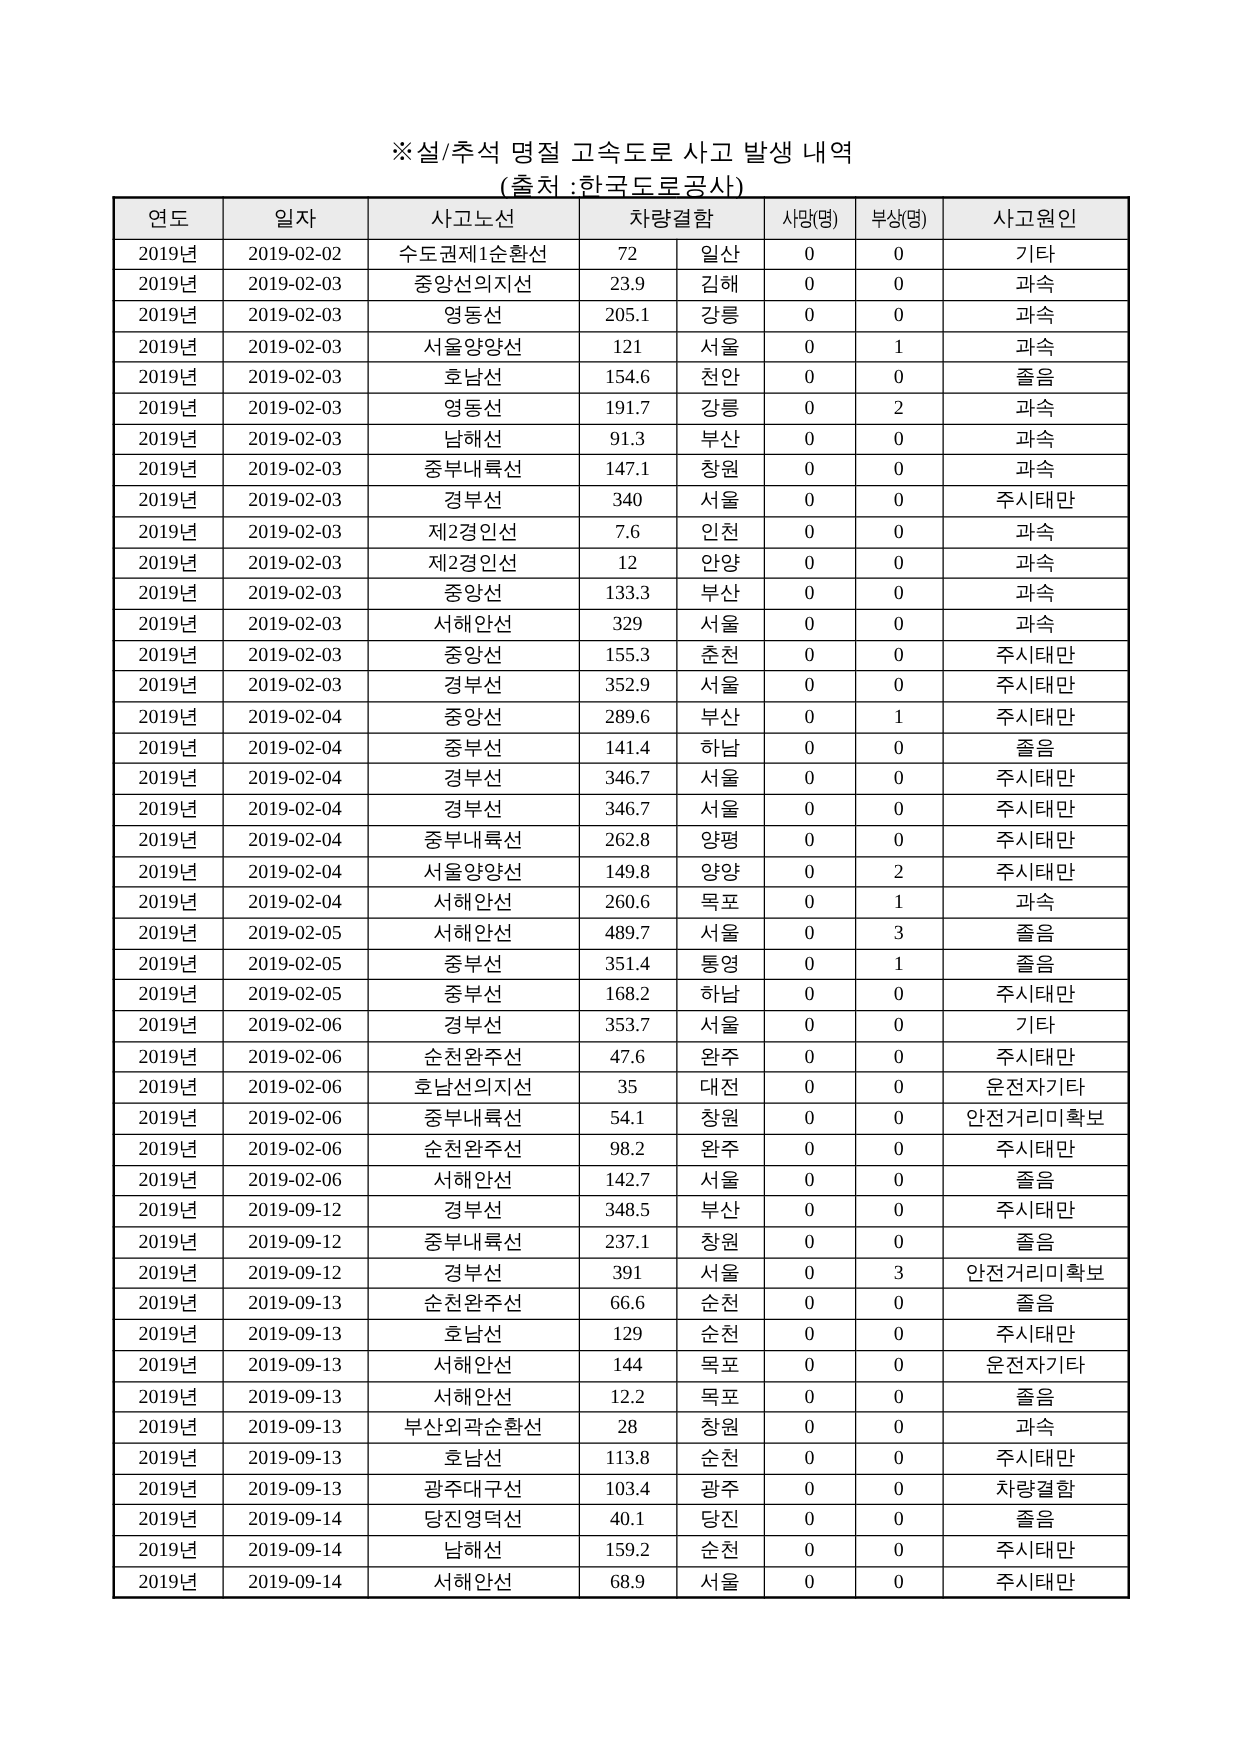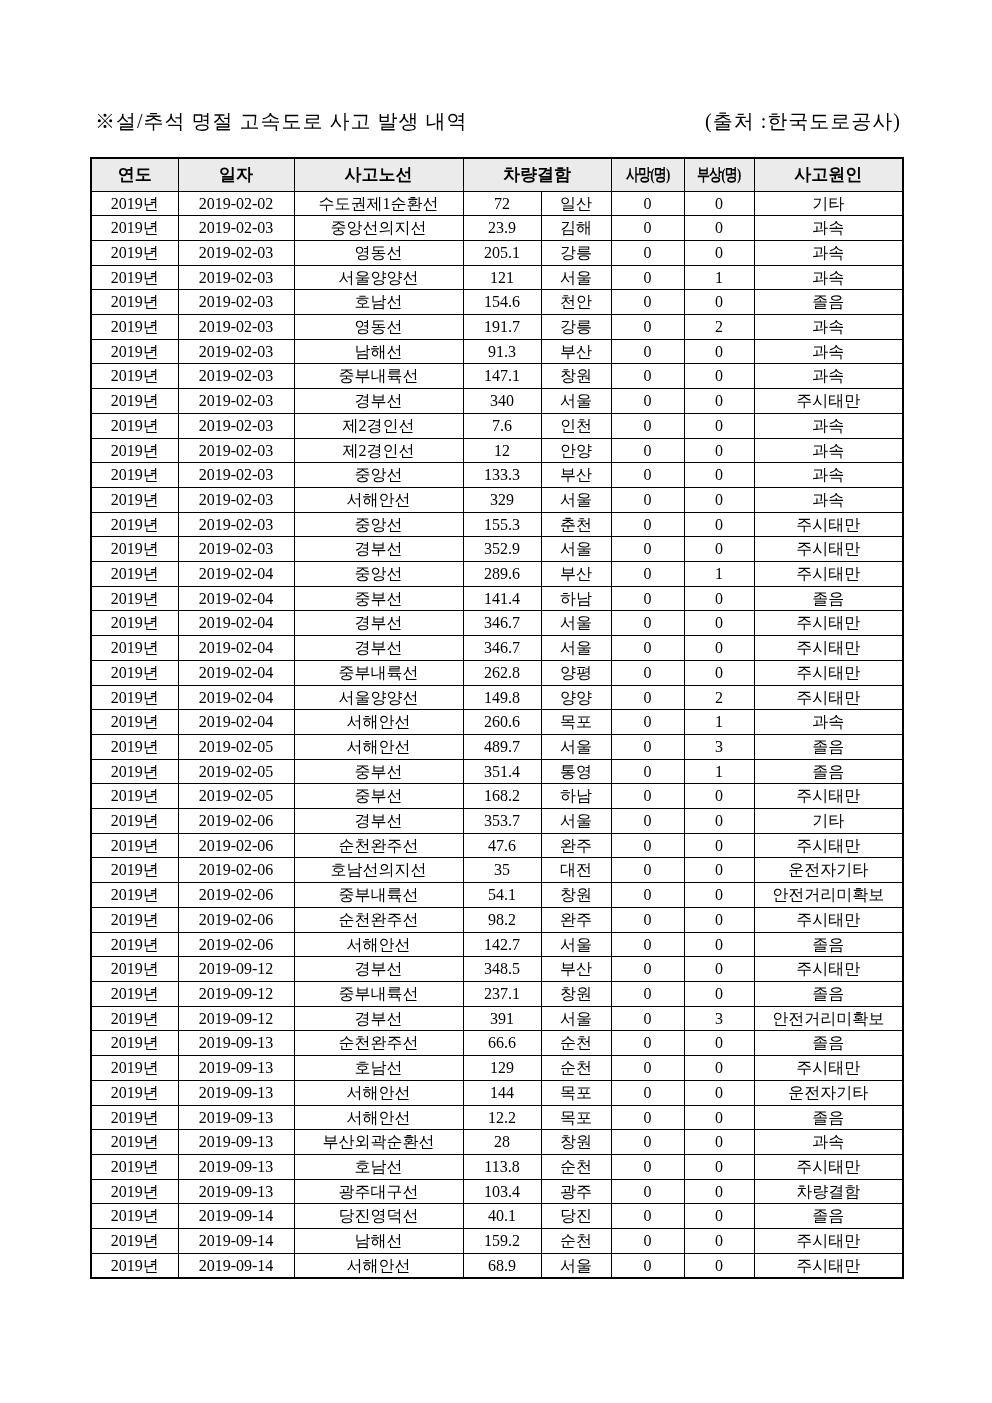--- a/index.html
+++ b/index.html
@@ -13,44 +13,45 @@
     position: relative;
     width: 992px; height: 1403px;
     background: #ffffff;
     overflow: hidden;
   }
   .title-bar {
     position: absolute;
     left: 95px; top: 108px; width: 806px;
     display: flex;
     justify-content: space-between;
-    align-items: flex-start;
+    align-items: center;
     font-size: 20px;
     letter-spacing: 1px;
     white-space: nowrap;
+    flex-direction: column;
   }
   .doc-table {
     position: absolute;
     left: 90px; top: 157px;
     width: 812px;
     border-collapse: collapse;
     table-layout: fixed;
     border: 2px solid #000;
   }
   .doc-table th, .doc-table td {
     border: 1px solid #000;
     text-align: center;
     vertical-align: middle;
     padding: 0;
     white-space: nowrap;
     overflow: hidden;
   }
   .doc-table thead th {
     background: #ebebeb;
-    font-weight: bold;
+    font-weight: normal;
     height: 33px;
     font-size: 17px;
   }
   .doc-table tbody td {
     height: 23.7px;
     font-size: 16px;
     line-height: 23.7px;
     background: #ffffff;
   }
   .squish {

